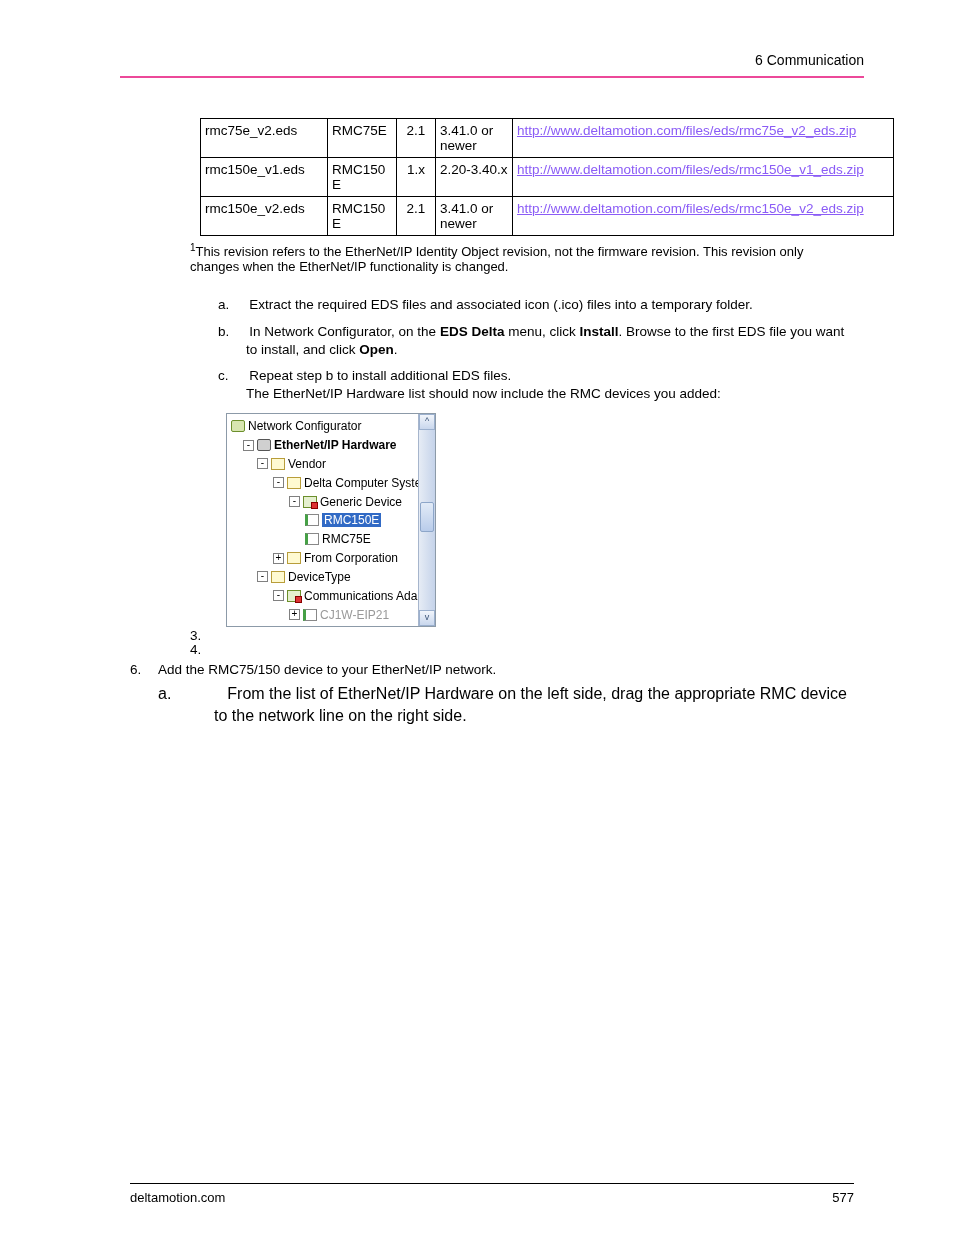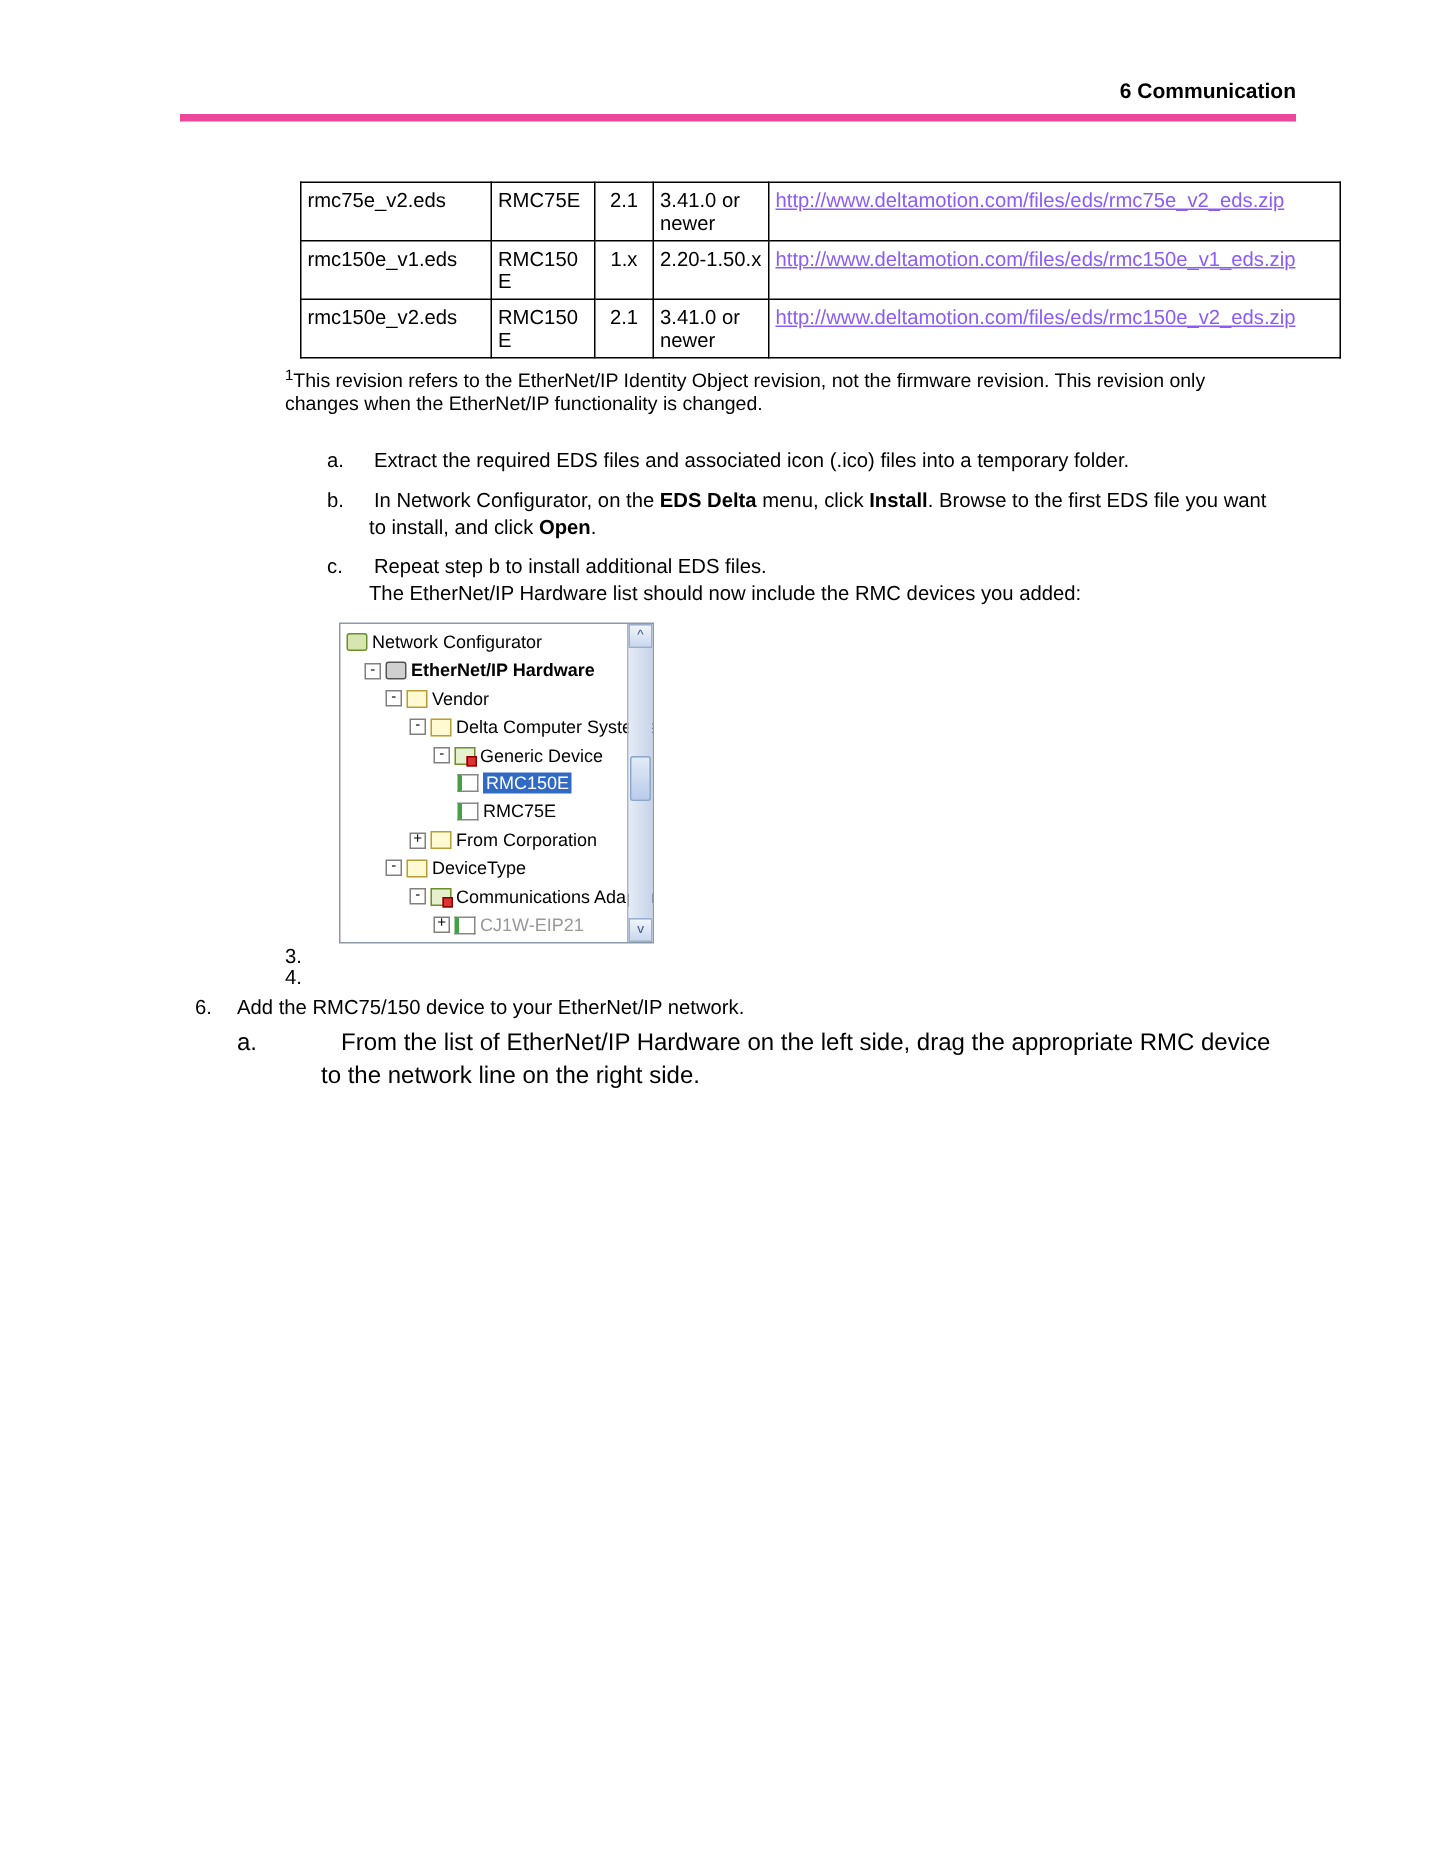--- a/index.html
+++ b/index.html
@@ -12,24 +12,24 @@
   }
   .page {
     width: 954px;
     height: 1235px;
     position: relative;
     box-sizing: border-box;
     padding: 52px 100px 30px 130px;
   }
   .header {
     text-align: right;
-    font-weight: bold;
+    font-weight: normal;
     font-size: 14px;
     padding-bottom: 8px;
-    border-bottom: 5px solid #ec4899;
+    border-bottom: 2px solid #ec4899;
     margin-bottom: 40px;
     margin-left: -10px;
     margin-right: -10px;
   }
   table.eds {
     border-collapse: collapse;
     width: 100%;
     font-size: 13.5px;
     margin-left: 70px;
     margin-right: -40px;
@@ -199,21 +199,21 @@
       <td class="col-file">rmc75e_v2.eds</td>
       <td class="col-dev">RMC75E</td>
       <td class="col-rev">2.1</td>
       <td class="col-fw">3.41.0 or newer</td>
       <td class="col-url"><a class="dl">http://www.deltamotion.com/files/eds/rmc75e_v2_eds.zip</a></td>
     </tr>
     <tr>
       <td class="col-file">rmc150e_v1.eds</td>
       <td class="col-dev">RMC150E</td>
       <td class="col-rev">1.x</td>
-      <td class="col-fw">2.20-1.50.x</td>
+      <td class="col-fw">2.20-3.40.x</td>
       <td class="col-url"><a class="dl">http://www.deltamotion.com/files/eds/rmc150e_v1_eds.zip</a></td>
     </tr>
     <tr>
       <td class="col-file">rmc150e_v2.eds</td>
       <td class="col-dev">RMC150E</td>
       <td class="col-rev">2.1</td>
       <td class="col-fw">3.41.0 or newer</td>
       <td class="col-url"><a class="dl">http://www.deltamotion.com/files/eds/rmc150e_v2_eds.zip</a></td>
     </tr>
   </tbody>
@@ -249,13 +249,17 @@
   <div class="numstub">3.</div>
   <div class="numstub">4.</div>
 
   <div class="step6">
     <span class="marker">6.</span><span>Add the RMC75/150 device to your EtherNet/IP network.</span>
     <ol class="sublettered">
       <li><span class="marker">a.</span>&nbsp;&nbsp;&nbsp;<span>From the list of EtherNet/IP Hardware on the left side, drag the appropriate RMC device to the network line on the right side.</span></li>
     </ol>
   </div>
 
+  <div class="footer">
+    <span>deltamotion.com</span>
+    <span>577</span>
+  </div>
 </div>
 
 </body></html>

